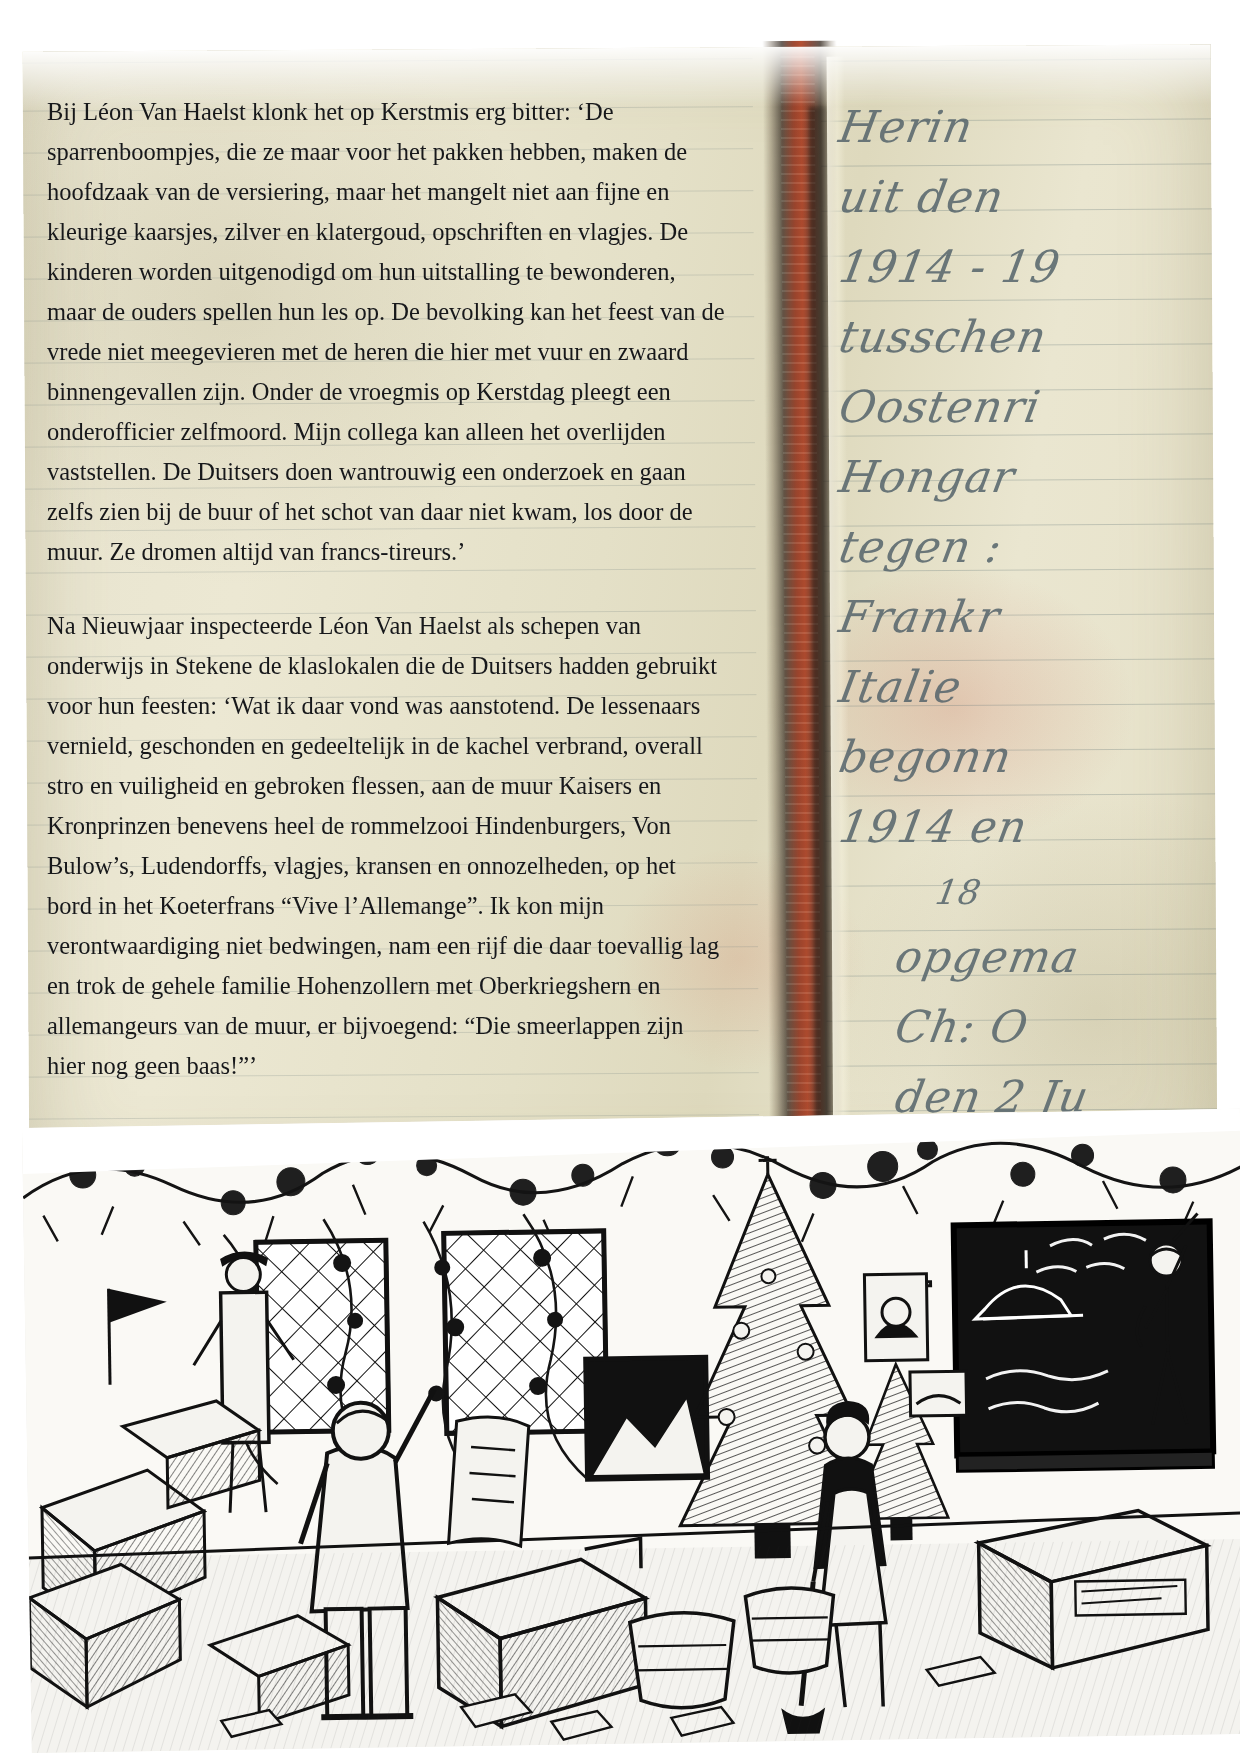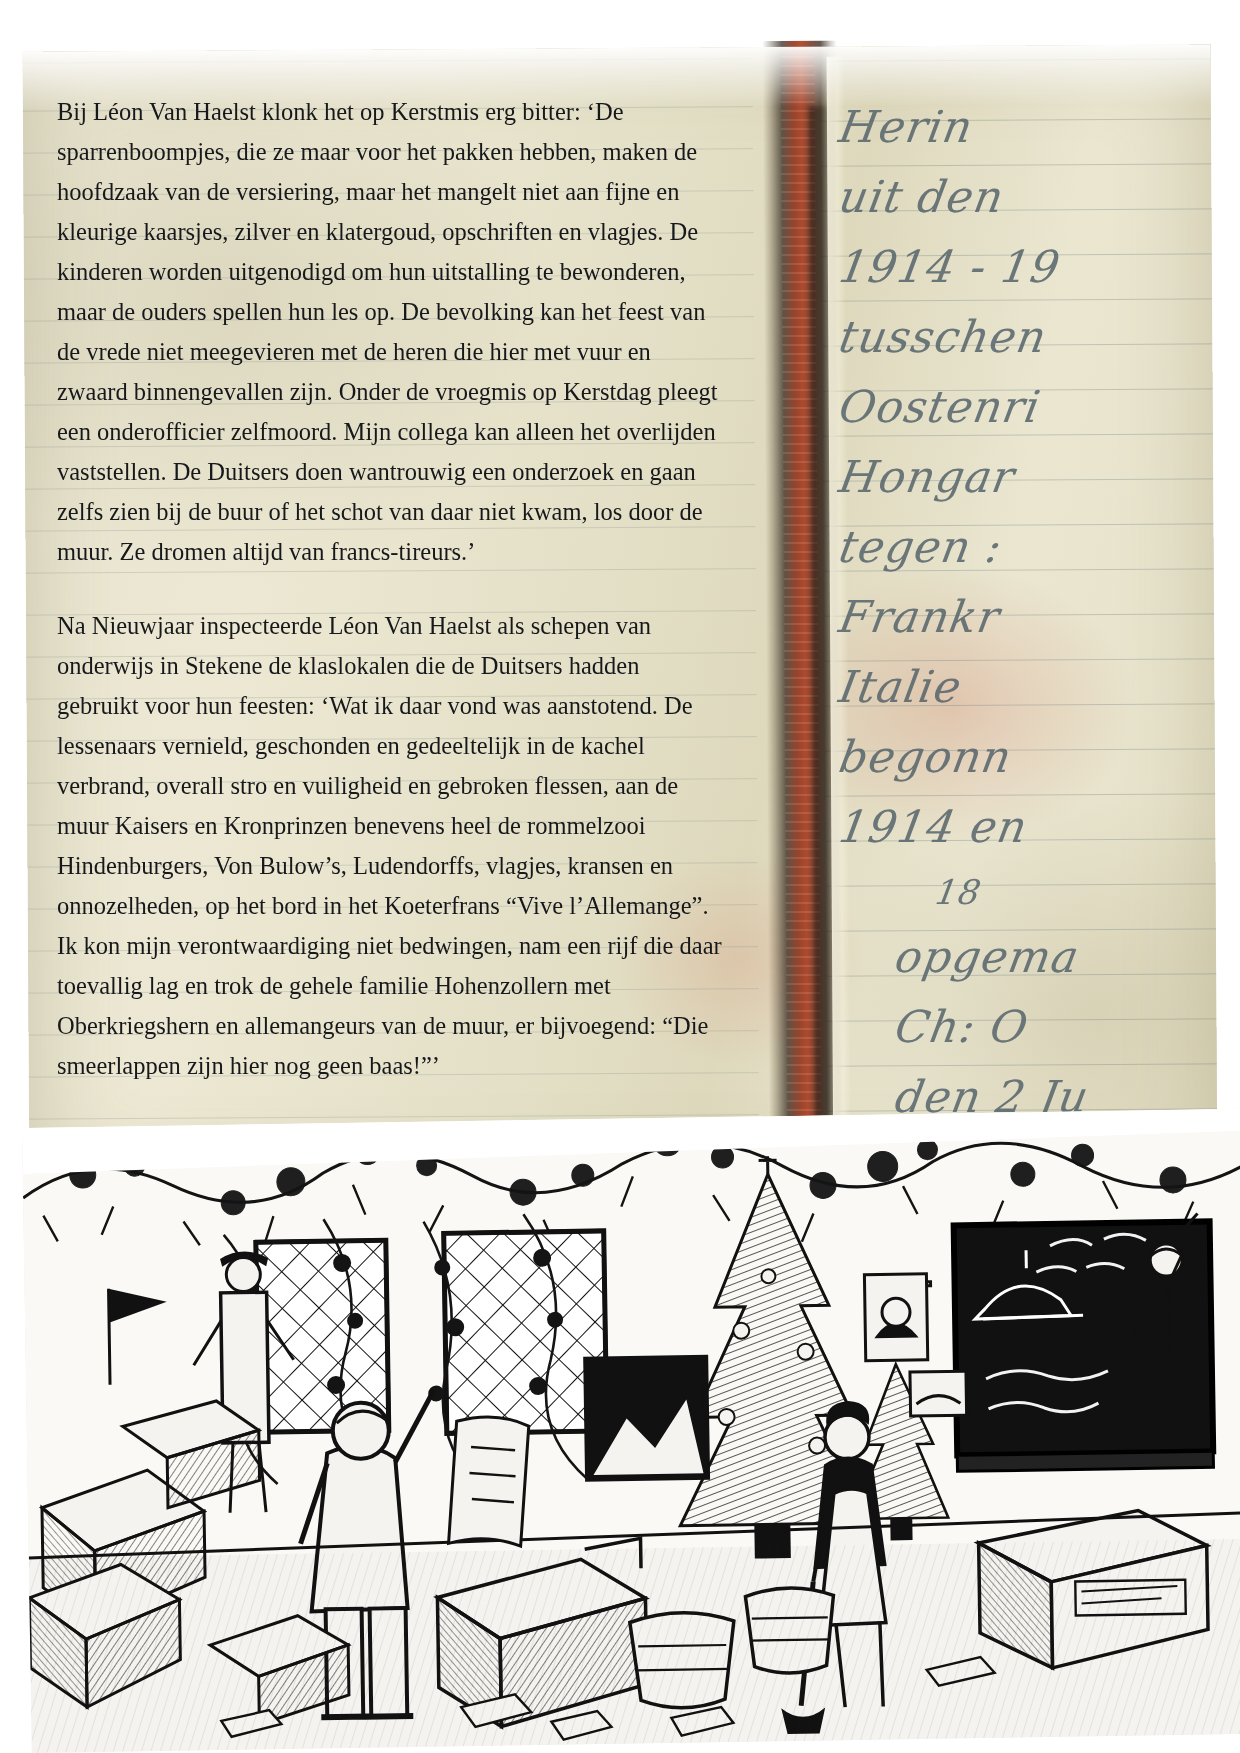--- a/index.html
+++ b/index.html
@@ -141,21 +141,21 @@
     position: absolute;
     left: 46px;
     top: 92px;
     width: 680px;
   }
   .para {
     font-family: "Liberation Serif", serif;
     font-size: 24.5px;
     line-height: 40px;
     color: #17181a;
-    margin: 0 0 34px 11px;
+    margin: 0 0 34px 1px;
     text-shadow: 0 0 1px rgba(255,255,255,0.25);
   }
   .para:last-child { margin-bottom: 0; }
 
   
   .handwriting {
     position: absolute;
     left: 840px;
     top: 105px;
     width: 400px;

